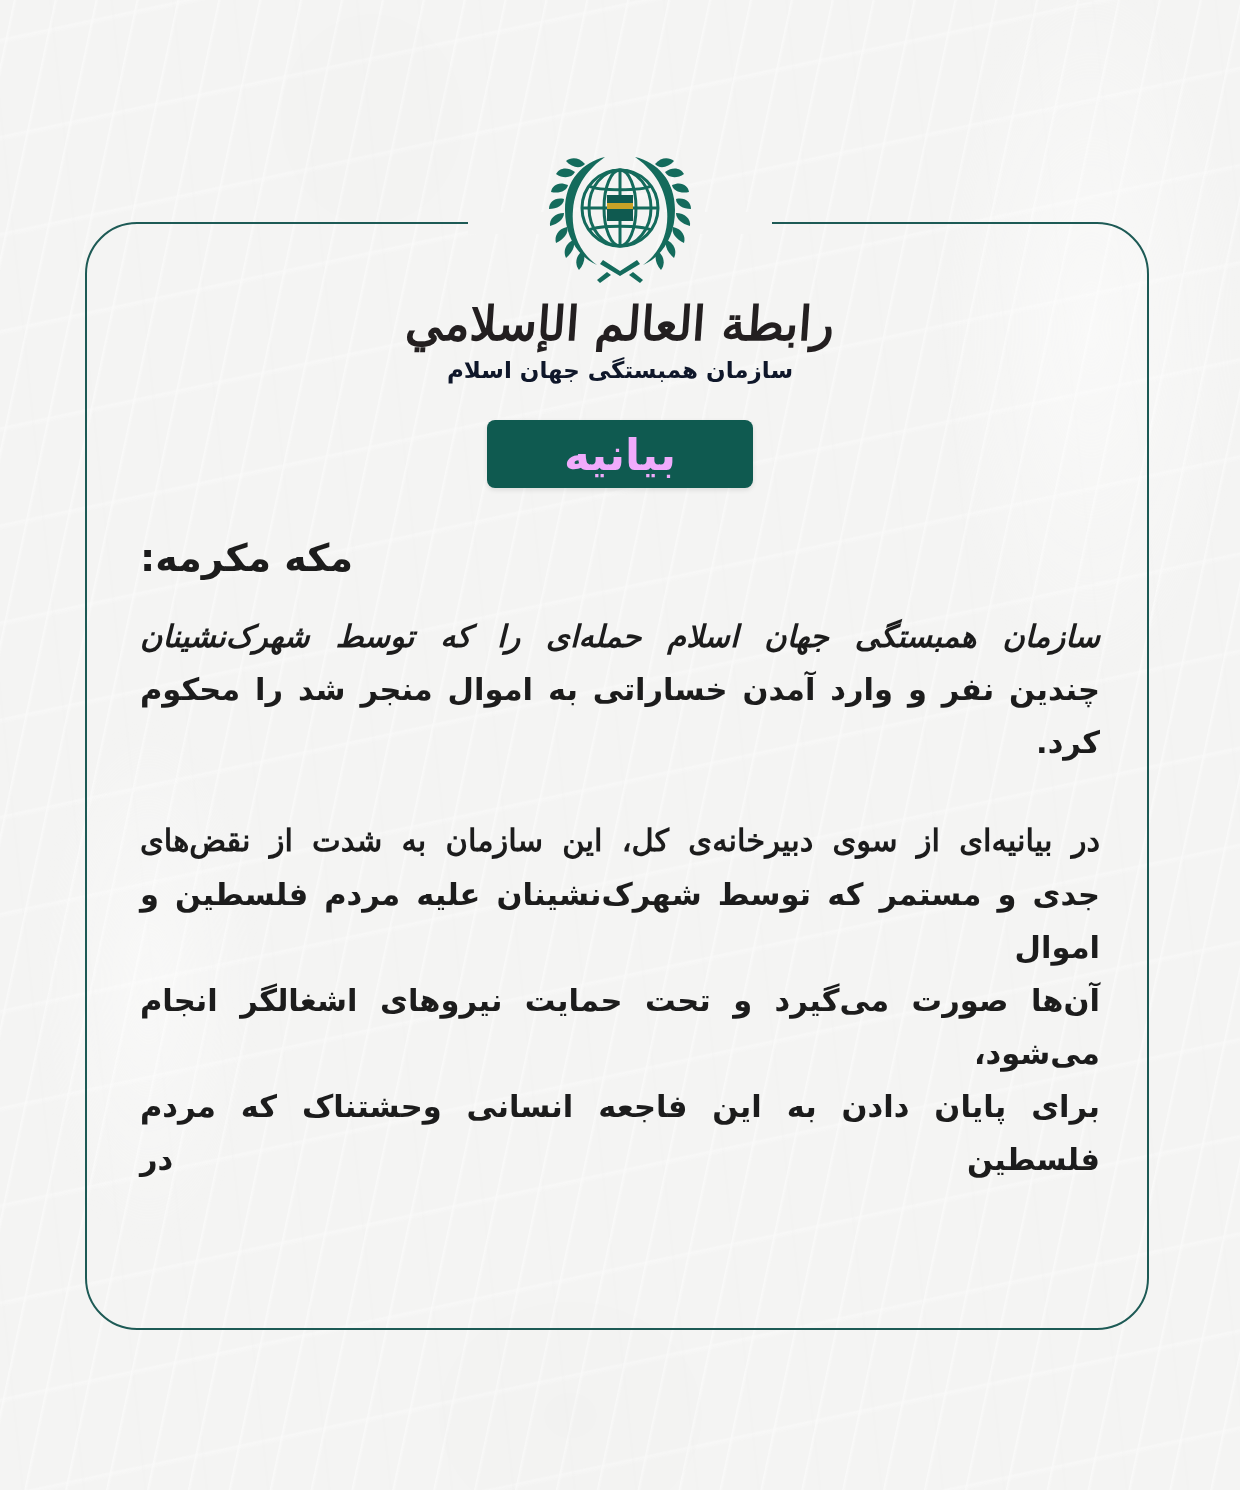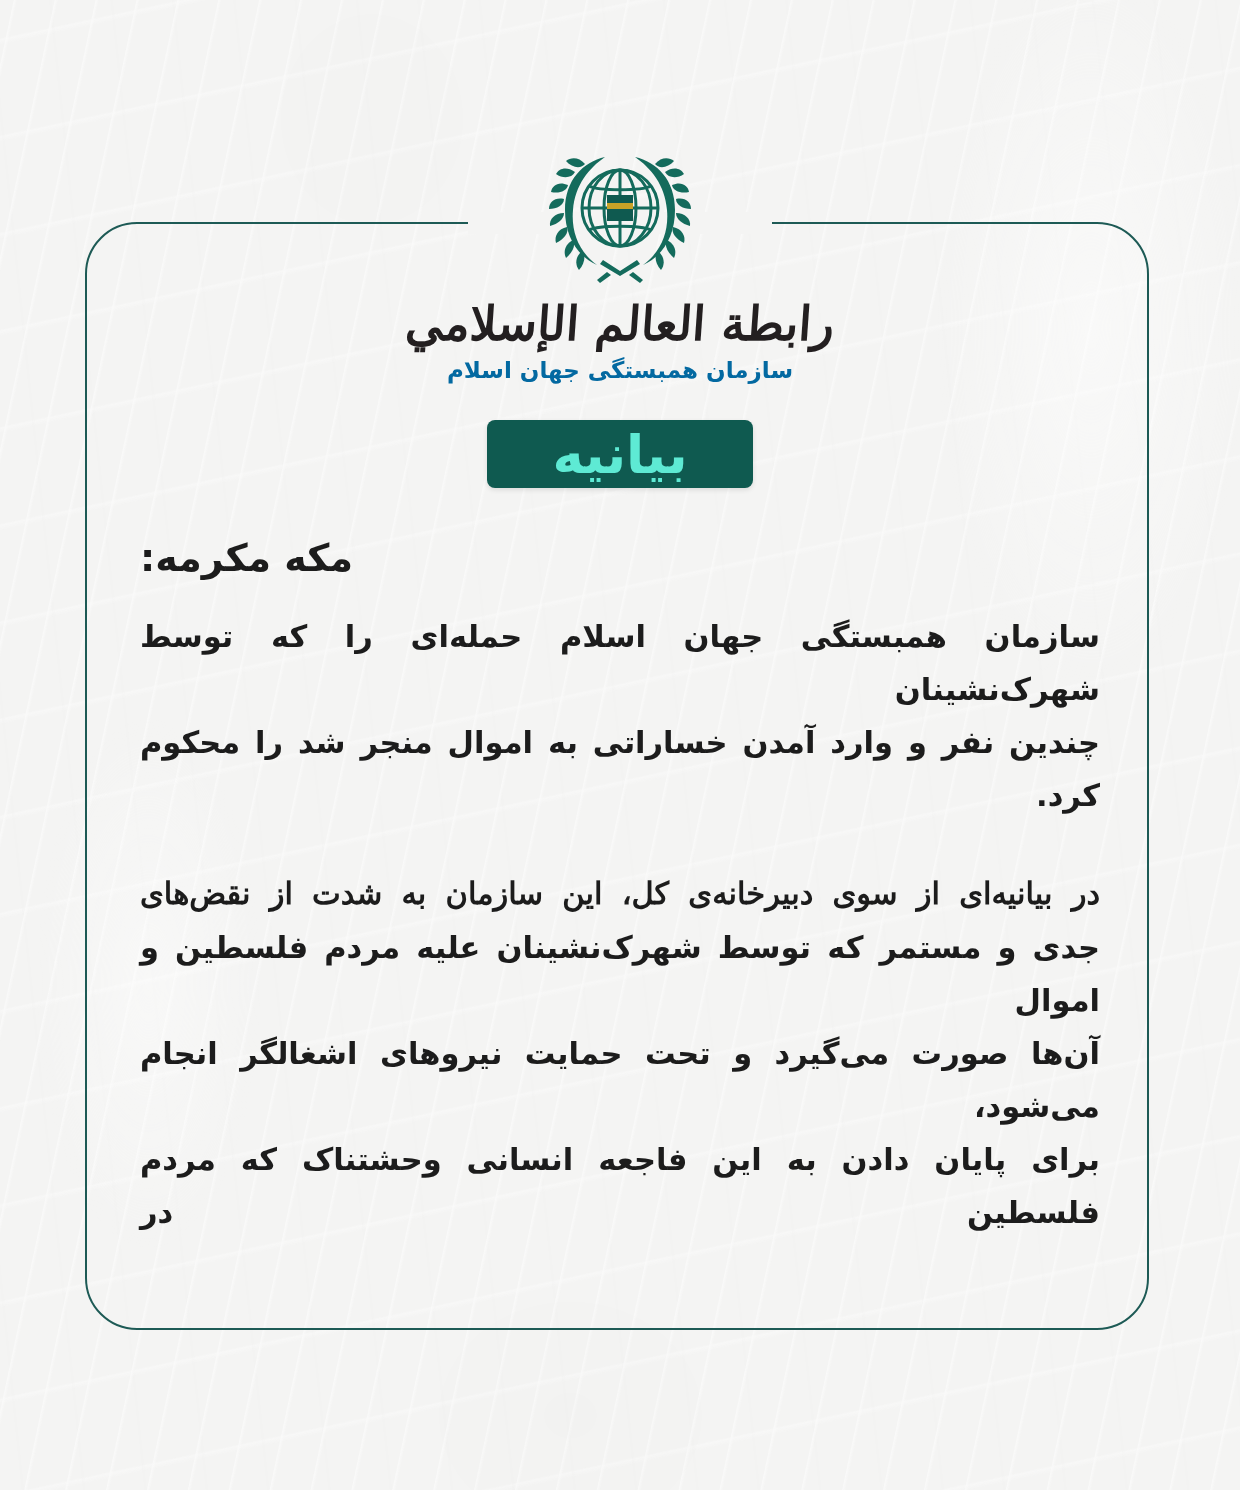--- a/index.html
+++ b/index.html
@@ -102,42 +102,42 @@
     color: #231f20;
     letter-spacing: -1px;
     direction: rtl;
     transform: skewX(-4deg);
   }
   .brand-fa {
     margin-top: 6px;
     font-family: "DejaVu Sans", "Liberation Sans", sans-serif;
     font-size: 23px;
     font-weight: 700;
-    color: #0369a1;
+    color: #0f172a;
     direction: rtl;
   }
 
   
   .badge-wrap {
     position: absolute;
     left: 0; right: 0;
     top: 420px;
     display: flex;
     justify-content: center;
   }
   .badge {
     width: 266px;
     height: 68px;
     background: #0f5a50;
     border-radius: 8px;
     display: flex;
     align-items: center;
     justify-content: center;
-    color: #5eead4;
-    font-size: 53px;
+    color: #f0abfc;
+    font-size: 44px;
     font-weight: 700;
     direction: rtl;
     box-shadow: 0 2px 5px rgba(0,0,0,.10);
   }
 
   
   .body-area {
     position: absolute;
     left: 140px;
     top: 536px;
@@ -230,21 +230,21 @@
 </div>
 
 <div class="badge-wrap">
   <div class="badge">بیانیه</div>
 </div>
 
 <div class="body-area">
   <div class="dateline">مکه مکرمه:</div>
 
   <div class="para">
-    <span style="display: block;">سازمان همبستگی جهان اسلام حمله‌ای را که توسط شهرک‌نشینان</span>
+    <span style="display: block; font-style: italic;">سازمان همبستگی جهان اسلام حمله‌ای را که توسط شهرک‌نشینان</span>
     <span class="last" style="display: block;">چندین نفر و وارد آمدن خساراتی به اموال منجر شد را محکوم کرد.</span>
   </div>
 
   <div class="para">
     <span style="display: block; font-family: Liberation Serif, serif;">در بیانیه‌ای از سوی دبیرخانه‌ی کل، این سازمان به شدت از نقض‌های</span>
     <span style="display: block;">جدی و مستمر که توسط شهرک‌نشینان علیه مردم فلسطین و اموال</span>
     <span style="display: block;">آن‌ها صورت می‌گیرد و تحت حمایت نیروهای اشغالگر انجام می‌شود،</span>
     <span style="display: block;">برای پایان دادن به این فاجعه انسانی وحشتناک که مردم فلسطین در</span>
 
   </div>

